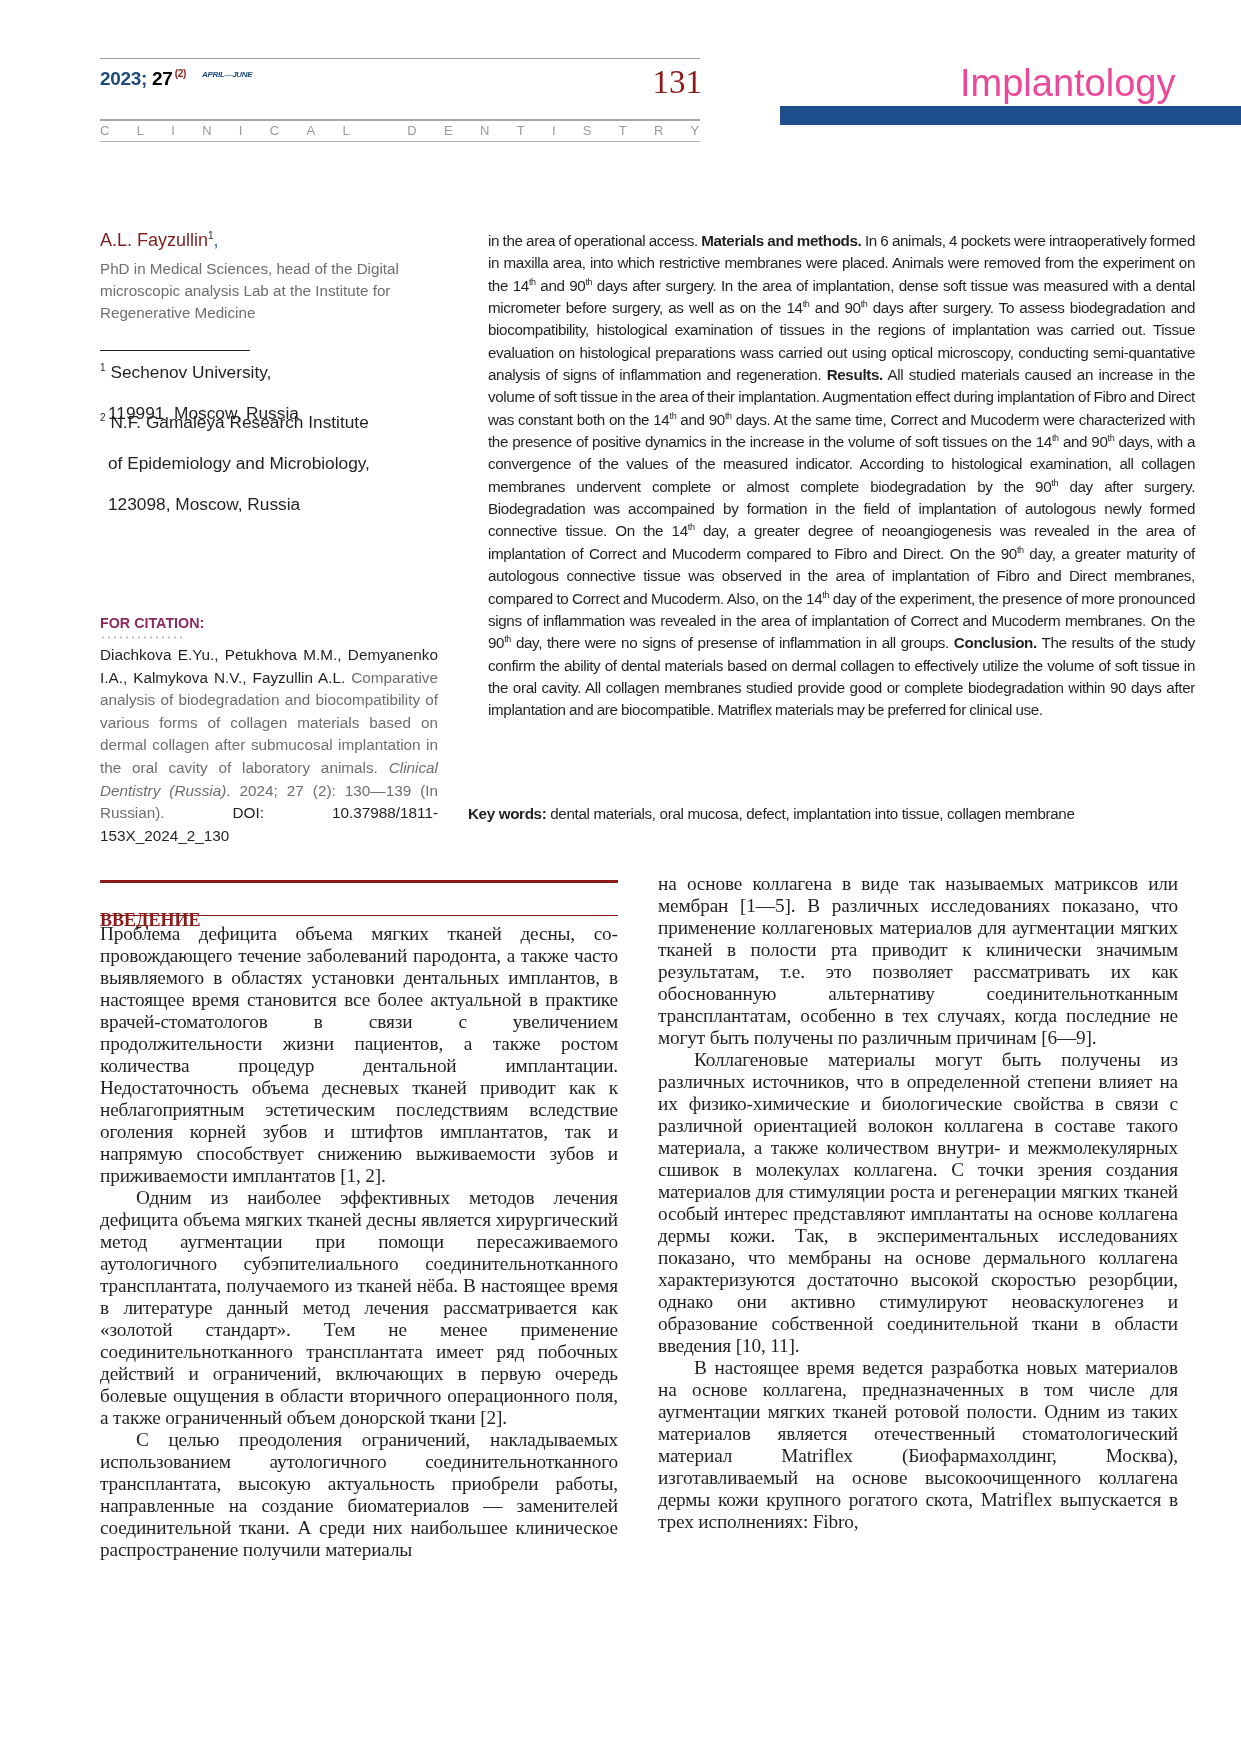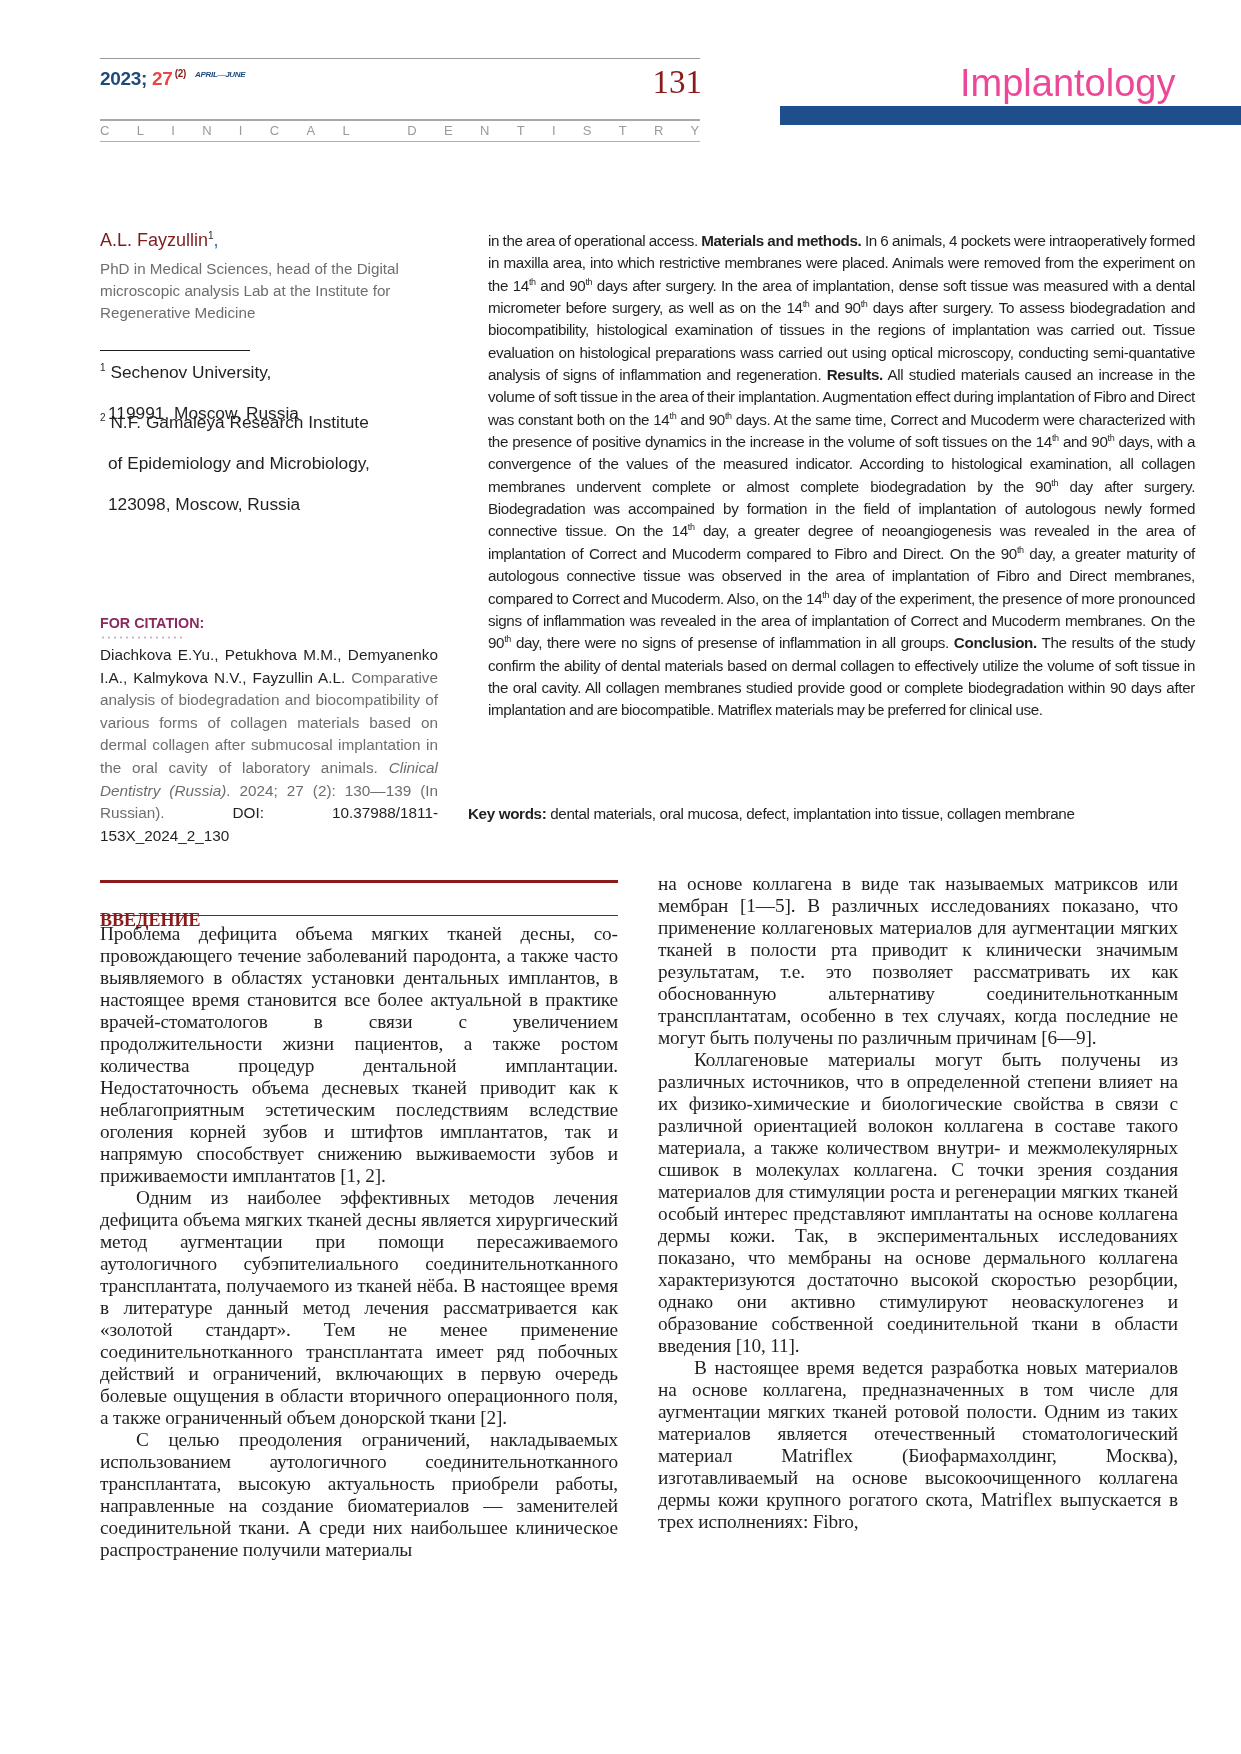--- a/index.html
+++ b/index.html
@@ -1,23 +1,23 @@
 <!DOCTYPE html>
 <html><head>
 <meta charset="utf-8">
 <style>
   html, body { margin: 0; padding: 0; background: #ffffff; }
   body { width: 1241px; height: 1754px; position: relative; overflow: hidden; color: #231f20; }
 
   
   .hdr-line { position: absolute; left: 100px; width: 600px; height: 1px; background: #9a9a9a; }
   .issue { position: absolute; left: 100px; top: 68px; font-family: "Liberation Sans", sans-serif; font-weight: bold; font-size: 19px; color: #1d4a7c; letter-spacing: -0.3px; }
-  .issue .vol { color: #ef4444; }
+  .issue .vol { color: #000000; }
   .issue sup { font-size: 10px; color: #8b1a1a; vertical-align: 8px; margin-left: 2px; }
-  .issue .months { font-size: 8px; font-style: italic; color: #1d4a7c; vertical-align: 8px; margin-left: 9px; }
+  .issue .months { font-size: 8px; font-style: italic; color: #1d4a7c; vertical-align: 8px; margin-left: 16px; }
   .pageno { position: absolute; left: 640px; top: 64px; width: 62px; text-align: right; font-family: "Liberation Serif", serif; font-size: 33px; color: #8b1a1a; }
   .journal { position: absolute; left: 100px; top: 123px; width: 600px; font-family: "Liberation Sans", sans-serif; font-size: 13px; color: #9a9a9a; letter-spacing: 27.3px; white-space: nowrap; overflow: hidden; }
   .section { position: absolute; left: 960px; top: 62px; font-family: Liberation Sans, sans-serif; font-size: 38px; color: #ec4899; }
   .section-bar { position: absolute; left: 780px; top: 106px; width: 461px; height: 19px; background: #1f4e8c; }
 
   
   .sb { font-family: "Liberation Sans", sans-serif; }
   .author { position: absolute; left: 100px; top: 230px; font-size: 18px; color: #2a6fb0; }
   .author a { color: #7f1d1d; }
   .author sup { font-size: 10px; color: #231f20; }

